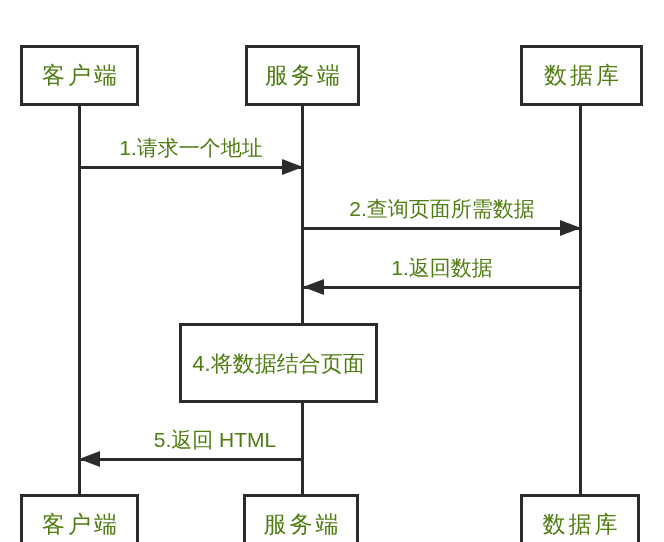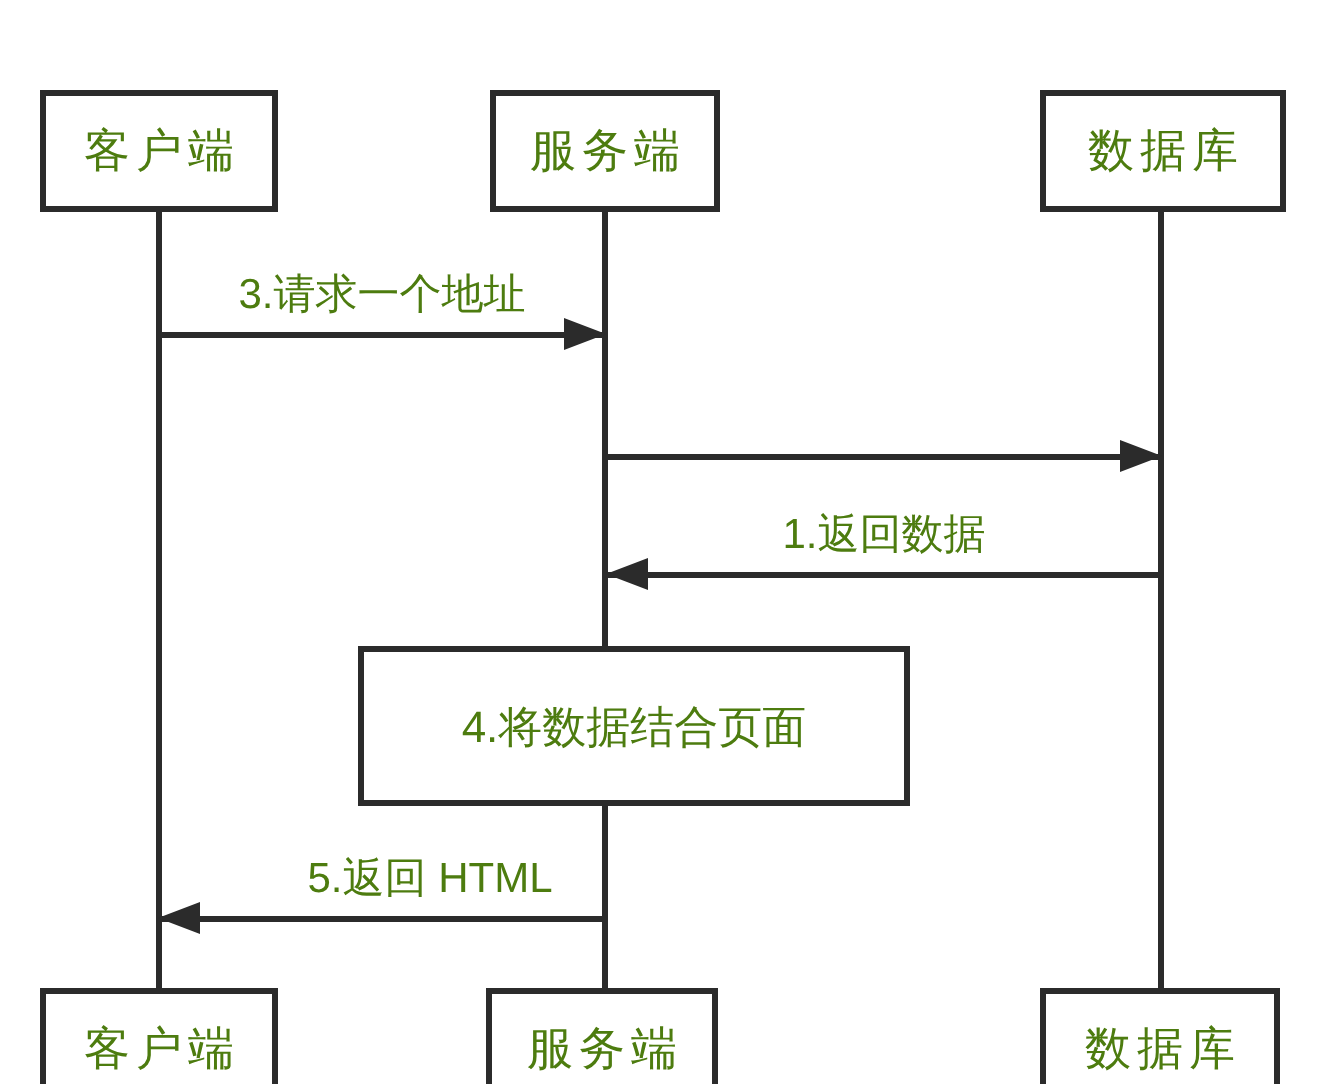--- a/index.html
+++ b/index.html
@@ -94,21 +94,21 @@
   #msg2-label { left: 303px; top: 170px; width: 278px; }
   #msg3-label { left: 303px; top: 229px; width: 278px; }
   #msg5-label { left: 79px;  top: 401px; width: 272px; }
 
   
   #note-box {
     position: absolute;
     box-sizing: border-box;
     left: 179px;
     top: 300px;
-    width: 276px;
+    width: 199px;
     height: 80px;
     border: 3px solid #2b2b2b;
     background: #ffffff;
     z-index: 2;
     display: flex;
     flex-direction: column;
     align-items: center;
     justify-content: center;
     font-size: 22px;
     line-height: 33px;
@@ -128,24 +128,25 @@
     <span>服务端</span>
   </div>
   <div class="actor-box" id="actor-top-database">
     <span>数据库</span>
   </div>
 
   <div class="lifeline" id="lifeline-client"></div>
   <div class="lifeline" id="lifeline-server"></div>
   <div class="lifeline" id="lifeline-database"></div>
 
-  <div class="msg-label" id="msg1-label">3.请求一个地址</div>
+  <div class="msg-label" id="msg1-label">1.请求一个地址</div>
   <div class="msg-line" id="msg1-line"></div>
   <div class="arrowhead right" id="msg1-arrow"></div>
 
+  <div class="msg-label" id="msg2-label">2.查询页面所需数据</div>
   <div class="msg-line" id="msg2-line"></div>
   <div class="arrowhead right" id="msg2-arrow"></div>
 
   <div class="msg-label" id="msg3-label">1.返回数据</div>
   <div class="msg-line" id="msg3-line"></div>
   <div class="arrowhead left" id="msg3-arrow"></div>
 
   <div id="note-box">
     <div>4.将数据结合页面</div>
   </div>

